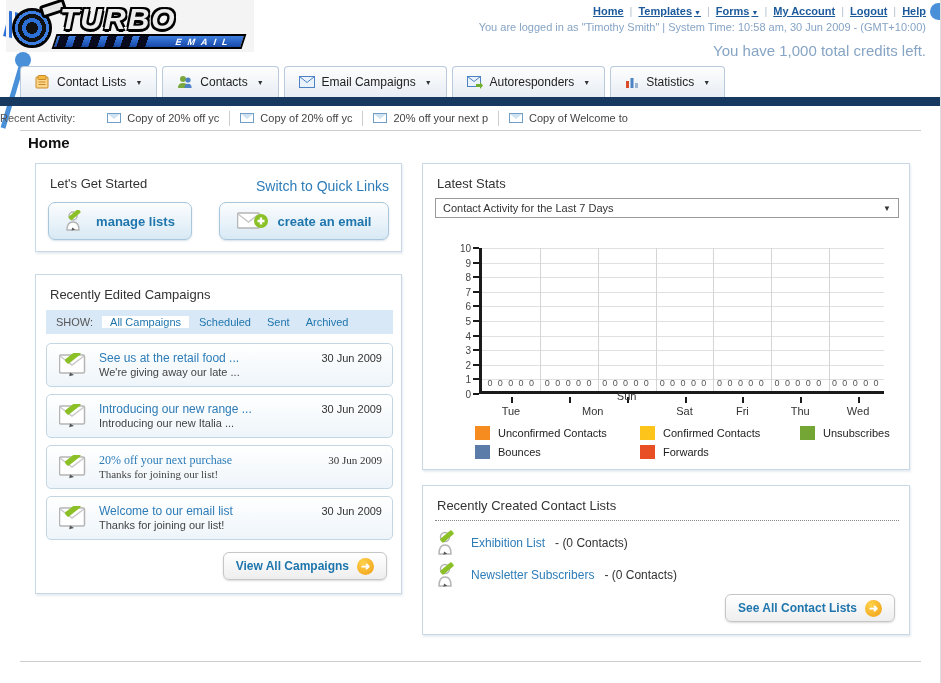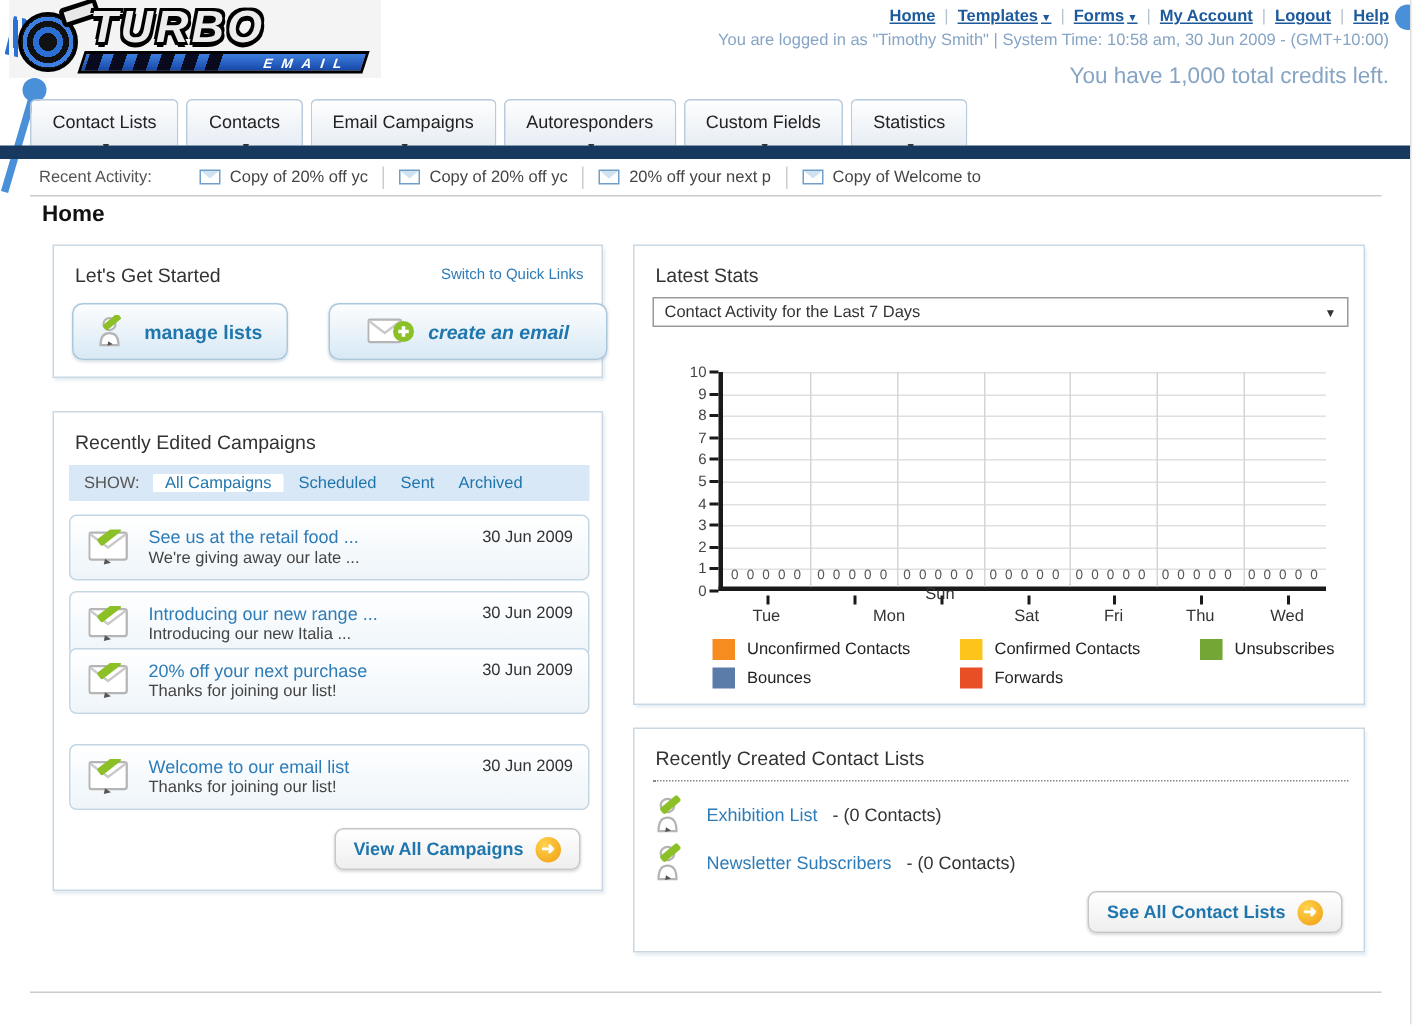--- a/index.html
+++ b/index.html
@@ -27,48 +27,48 @@
   .top-links .sep { color:#b5c3d1; }
   .dd-arrow { font-size:7px; color:#1c5a9c; margin-left:2px; }
   .login-line { position:absolute; top:21px; right:14px; font-size:11px; color:#86a4c4; }
   .credits-line { position:absolute; top:42px; right:14px; font-size:15px; color:#86a4c4; }
   .corner-dot { position:absolute; top:3px; right:-7px; width:17px; height:17px; border-radius:50%; background:#4a90d9; }
 
   
   .tabs { position:absolute; left:20px; top:66px; display:flex; gap:5px; }
   .tab { height:31px; padding:0 14px; display:flex; align-items:center; gap:7px; font-size:12px; color:#222;
     border:1px solid #b9cadd; border-bottom:none; border-radius:4px 4px 0 0;
-    background:linear-gradient(#fefefe,#e7edf4); cursor:pointer; white-space:nowrap;flex-direction:column; }
+    background:linear-gradient(#fefefe,#e7edf4); cursor:pointer; white-space:nowrap; }
   .tab .dd-arrow { color:#333; }
   .navy-bar { position:absolute; left:0; top:97px; width:941px; height:9px; background:#17395f; }
 
   
-  .activity { position:absolute; left:0; top:106px; width:941px; height:24px; display:flex; align-items:center; font-size:11px; color:#444; padding-left:26px; }
+  .activity { position:absolute; left:0; top:106px; width:941px; height:24px; display:flex; align-items:center; font-size:11px; color:#444; }
   .activity-label { color:#555; margin-right:22px; }
   .activity-item { display:flex; align-items:center; gap:6px; padding:0 10px; border-right:1px solid #ccc; height:15px; cursor:pointer; }
   .activity-item:last-child { border-right:none; }
   .mini-env { width:14px; height:10px; background:#fff; border:1px solid #6f9fc8; position:relative; flex:0 0 auto; }
   .mini-env:before { content:""; position:absolute; left:0; top:0; border-left:6px solid transparent; border-right:6px solid transparent; border-top:5px solid #cfe2f1; }
   .top-rule { position:absolute; left:20px; top:130px; width:901px; border-top:1px solid #ccc; }
   .bottom-rule { position:absolute; left:20px; top:661px; width:901px; border-top:1px solid #ccc; }
 
   .page-title { position:absolute; left:28px; top:134px; font-size:15px; font-weight:bold; color:#111; }
 
   
   .panel { position:absolute; background:#fff; border:1px solid #c8d8e4; box-shadow:1px 2px 2px rgba(180,200,215,.35); }
   .panel-title { position:absolute; left:14px; top:12px; font-size:13px; color:#333; }
 
   
   #get-started { left:35px; top:163px; width:367px; height:89px; }
-  .switch-link { position:absolute; right:12px; top:14px; font-size:10px; color:#2d7cb8; cursor:pointer; }
+  .switch-link { position:absolute; right:12px; top:14px; font-size:14px; color:#2d7cb8; cursor:pointer; }
   .gs-btn { position:absolute; top:38px; height:38px; border:1px solid #a9c6da; border-radius:7px;
     background:linear-gradient(#fcfdfe,#d8e9f5); display:flex; align-items:center; justify-content:center; gap:9px;
     font-size:13px; font-weight:bold; color:#1f76ad; cursor:pointer; box-shadow:0 1px 2px rgba(150,180,200,.4); }
   #btn-manage { left:12px; width:144px; }
-  #btn-create { left:183px; width:186px;font-style:italic; }
+  #btn-create { left:183px; width:170px; }
 
   
   #campaigns { left:35px; top:274px; width:367px; height:320px; }
   .show-bar { position:absolute; left:10px; top:35px; width:347px; height:24px; background:#d9e8f6; display:flex; align-items:center; font-size:11px; }
   .show-label { color:#555; margin:0 9px 0 10px; }
   .filter { color:#1f76ad; margin-right:16px; cursor:pointer; }
   .filter.active { background:#fff; padding:0 8px; margin-right:10px; border-radius:1px; }
   .camp-row { position:absolute; left:10px; width:347px; height:44px; border:1px solid #c3d6e4; border-radius:5px;
     background:linear-gradient(#ffffff,#eef5fa); cursor:pointer; }
   .camp-title { position:absolute; left:52px; top:7px; font-size:12px; color:#2d7cb8; cursor:pointer; }
@@ -182,28 +182,20 @@
       <span>Email Campaigns</span>
       <span class="dd-arrow">▼</span>
     </div>
     <div class="tab">
       <svg class="icon-svg" width="16" height="13" viewBox="0 0 16 13">
           <rect x="0.5" y="0.5" width="13" height="10" fill="#eaf3fb" stroke="#4d82c4"></rect>
           <path d="M0.5 0.5 L7 5.5 L13.5 0.5" fill="none" stroke="#4d82c4"></path>
           <path d="M9 8 h4 v-2 l3 3.5 l-3 3.5 v-2 h-4 z" fill="#6fae2e"></path>
         </svg>
       <span>Autoresponders</span>
-      <span class="dd-arrow">▼</span>
-    </div>
-    <div class="tab">
-      <svg class="icon-svg" width="15" height="14" viewBox="0 0 15 14">
-          <rect x="1" y="3" width="9" height="10" fill="#dfeaf4" stroke="#7d9fbd"></rect>
-          <rect x="4" y="0.5" width="9" height="10" fill="#eef5fb" stroke="#7d9fbd"></rect>
-        </svg>
-      <span>Custom Fields</span>
       <span class="dd-arrow">▼</span>
     </div>
     <div class="tab">
       <svg class="icon-svg" width="14" height="13" viewBox="0 0 14 13">
           <rect x="1" y="5" width="3" height="7" fill="#d94b2b"></rect>
           <rect x="5.5" y="2" width="3" height="10" fill="#4d82c4"></rect>
           <rect x="10" y="7" width="3" height="5" fill="#9ab3cf"></rect>
         </svg>
       <span>Statistics</span>
       <span class="dd-arrow">▼</span>
@@ -282,21 +274,21 @@
       <svg class="env-pencil" viewBox="0 0 32 24">
           <rect x="0.5" y="2" width="25" height="18" rx="1.5" fill="#fff" stroke="#b5b5b5" stroke-width="1.5"></rect>
           <path d="M1 3 L13 12 L25 3" fill="none" stroke="#c9c9c9" stroke-width="1.5"></path>
           <rect x="14" y="4" width="17" height="5.5" rx="1.5" transform="rotate(-38 14 18)" fill="#8bc127"></rect>
           <path d="M11 19.5 l4 2.6 l-4.8 1.2 z" fill="#555"></path>
         </svg>
       <span class="camp-title">Introducing our new range ...</span>
       <span class="camp-sub">Introducing our new Italia ...</span>
       <span class="camp-date">30 Jun 2009</span>
     </div>
-    <div class="camp-row" style="top:157px;">
+    <div class="camp-row" style="top:170px;font-family:Liberation Serif, serif;">
       <svg class="env-pencil" viewBox="0 0 32 24">
           <rect x="0.5" y="2" width="25" height="18" rx="1.5" fill="#fff" stroke="#b5b5b5" stroke-width="1.5"></rect>
           <path d="M1 3 L13 12 L25 3" fill="none" stroke="#c9c9c9" stroke-width="1.5"></path>
           <rect x="14" y="4" width="17" height="5.5" rx="1.5" transform="rotate(-38 14 18)" fill="#8bc127"></rect>
           <path d="M11 19.5 l4 2.6 l-4.8 1.2 z" fill="#555"></path>
         </svg>
       <span class="camp-title">20% off your next purchase</span>
       <span class="camp-sub">Thanks for joining our list!</span>
       <span class="camp-date">30 Jun 2009</span>
     </div>

